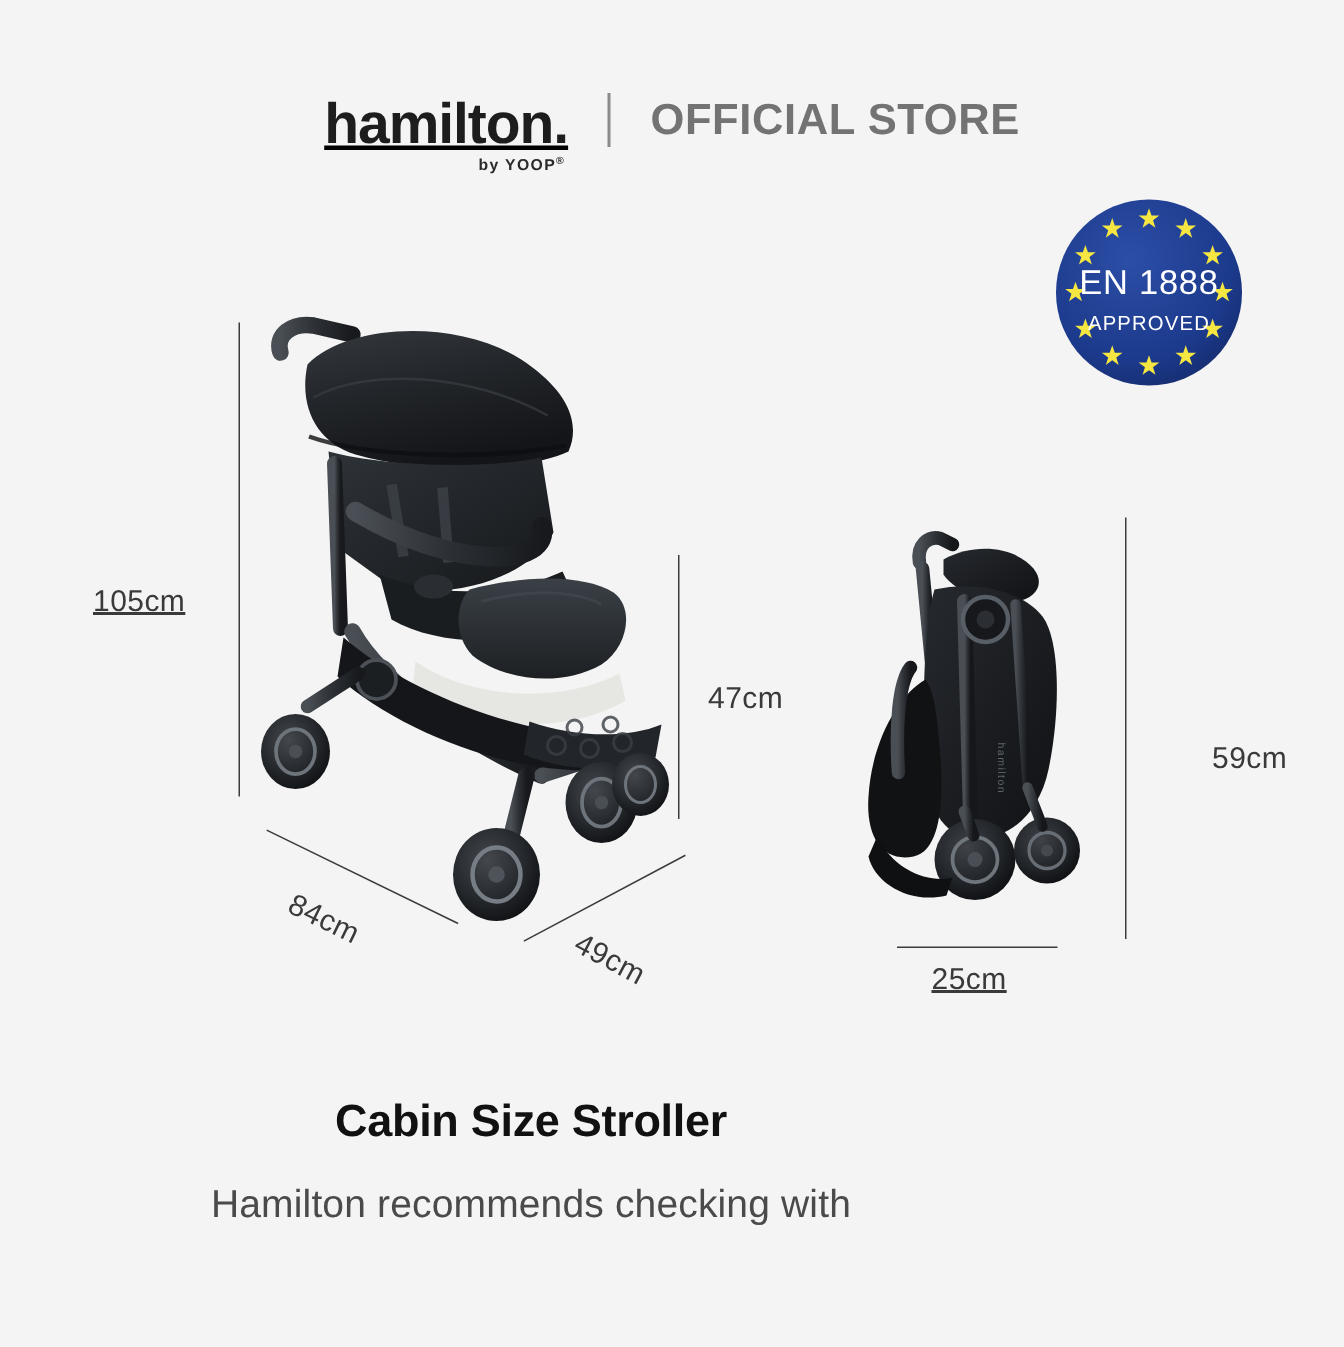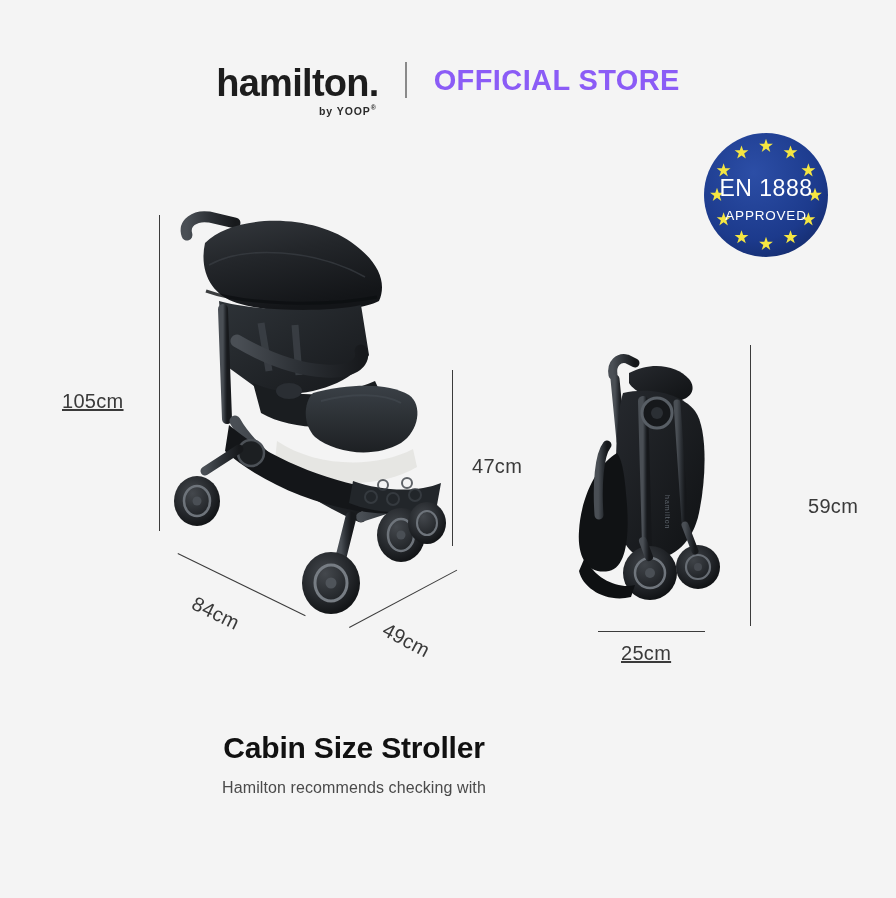--- a/index.html
+++ b/index.html
@@ -28,20 +28,21 @@
     top: 62px;
     width: 896px;
     text-align: center;
     white-space: nowrap;
   }
   .brand-wrap {
     display: inline-block;
     position: relative;
     vertical-align: middle;
     text-align: center;
+    text-decoration: underline;
   }
   .brand-name {
     font-family: "Liberation Sans", sans-serif;
     font-size: 38px;
     font-weight: bold;
     letter-spacing: -0.7px;
     color: #1d1d1d;
     line-height: 1;
   }
   .brand-sub {
@@ -62,21 +63,21 @@
     height: 36px;
     background: #8a8a8a;
     margin: 0 22px 6px 22px;
   }
   .official {
     display: inline-block;
     vertical-align: middle;
     font-size: 29px;
     font-weight: bold;
     letter-spacing: 0.4px;
-    color: #8b5cf6;
+    color: #737373;
     margin-bottom: 6px;
   }
 
   
   .badge {
     position: absolute;
     left: 702px;
     top: 131px;
     width: 128px;
     height: 128px;
@@ -124,22 +125,22 @@
     text-align: center;
   }
   .footer-title {
     font-size: 30px;
     font-weight: bold;
     color: #111;
     letter-spacing: -0.2px;
     line-height: 1.2;
   }
   .footer-sub {
-    margin-top: 11px;
-    font-size: 16px;
+    margin-top: 19px;
+    font-size: 26px;
     color: #4a4a4a;
     font-weight: 400;
     line-height: 1.35;
     letter-spacing: 0.1px;
   }
 </style>
 </head>
 <body>
 
 <div id="stage">

